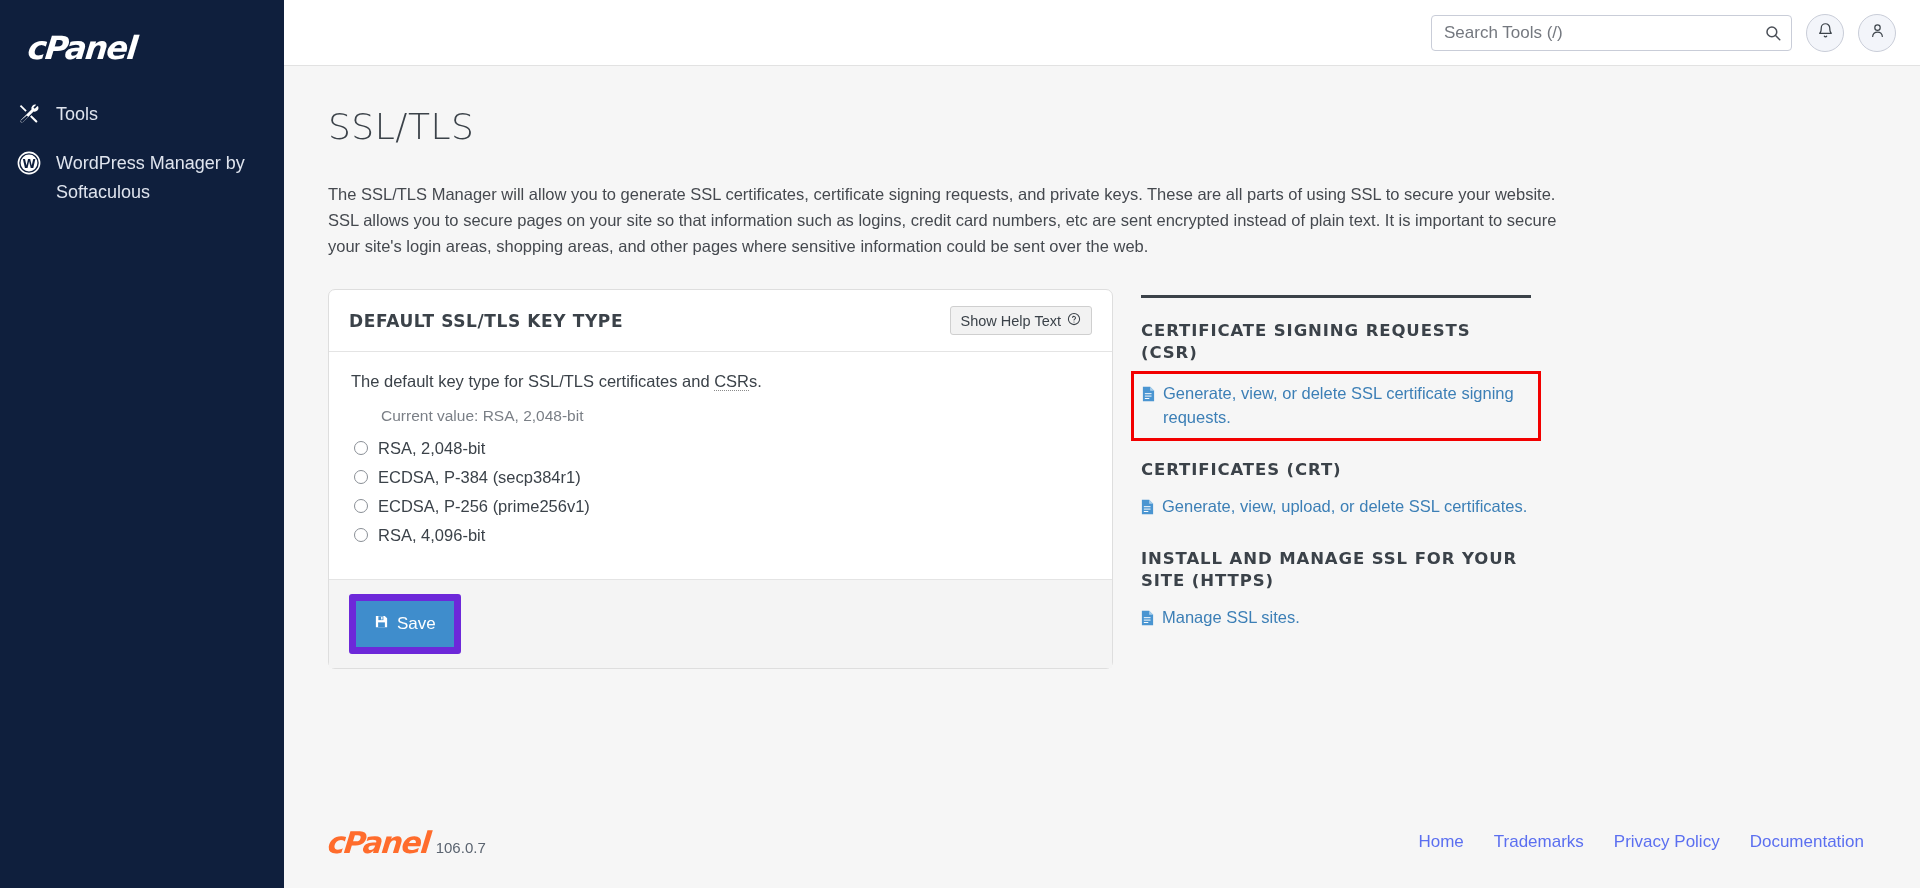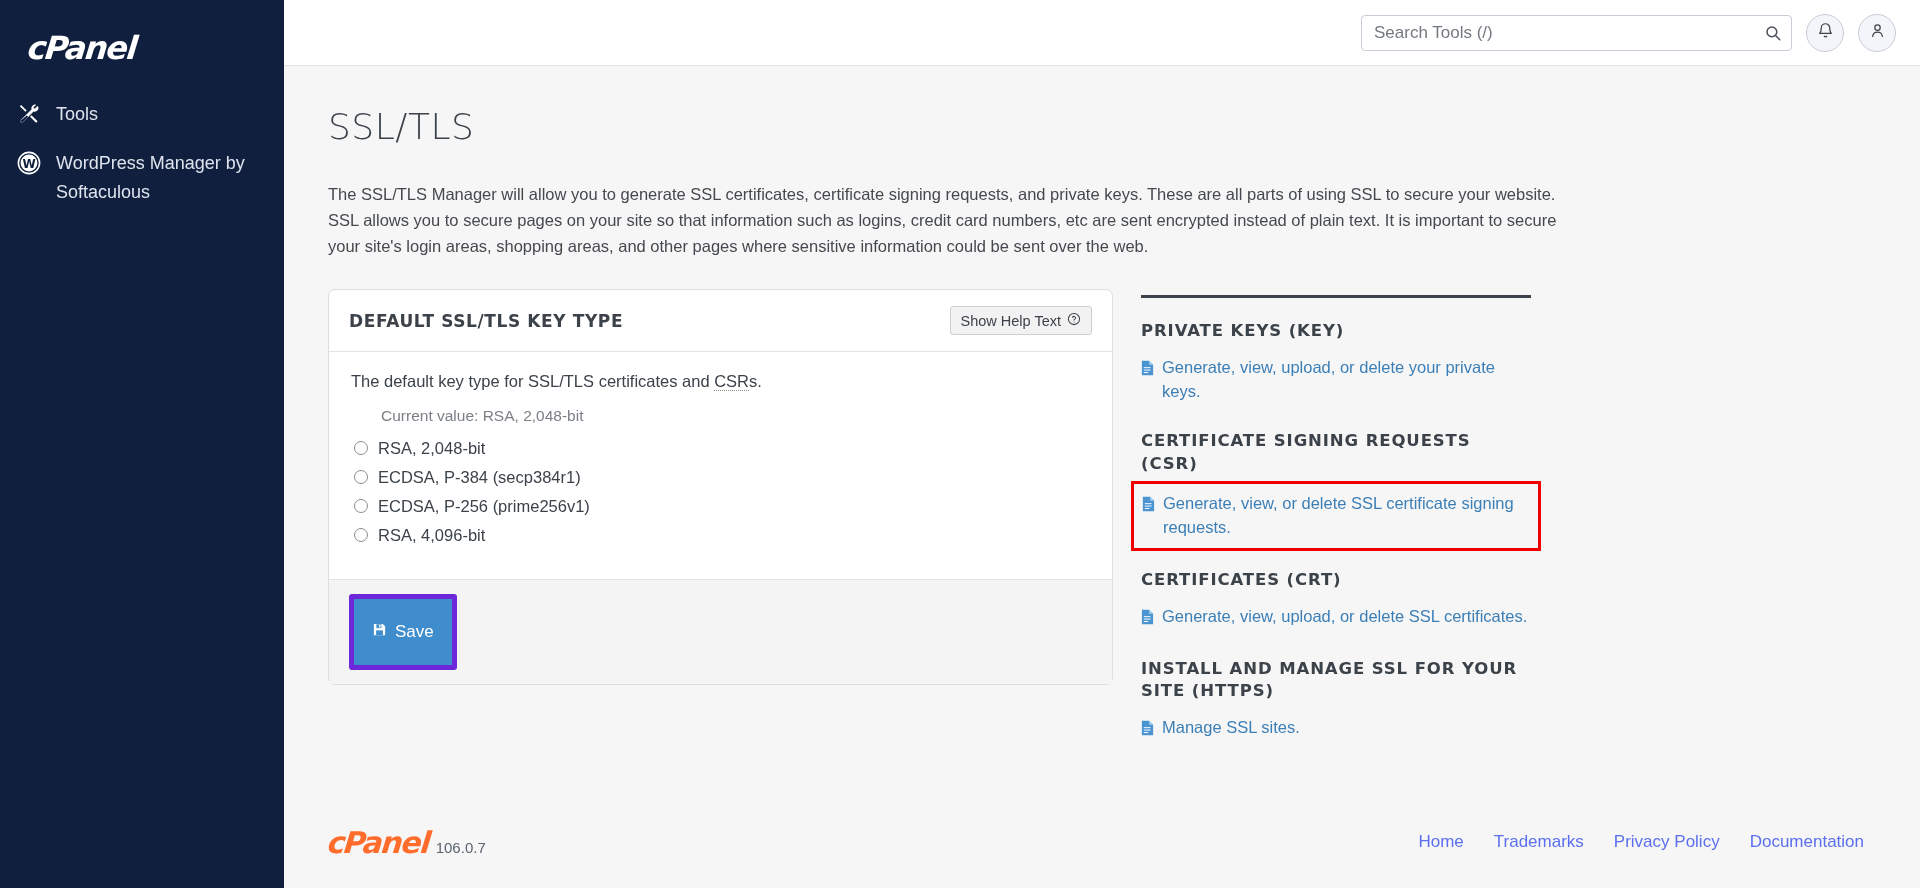--- a/index.html
+++ b/index.html
@@ -64,21 +64,21 @@
     background: #ffffff;
     border-bottom: 1px solid #e2e2e2;
     display: flex;
     align-items: center;
     justify-content: flex-end;
     padding-right: 24px;
     gap: 14px;
   }
   .search-wrap {
     position: relative;
-    width: 431px;
+    width: 361px;
     height: 36px;
   }
   .search-input {
     width: 100%; height: 36px;
     border: 1px solid #c9cdd8;
     border-radius: 4px;
     padding: 0 38px 0 12px;
     font-size: 17px;
     color: #4a4a4a;
     font-family: "Liberation Sans", sans-serif;
@@ -216,25 +216,25 @@
     margin: 2px 0 10px 30px;
   }
   .radio-list { margin-top: 4px; }
   .panel-foot {
     background: #f4f4f4;
     border-top: 1px solid #e4e4e4;
     padding: 14px 20px;
   }
   .btn-save {
     background: #3f8dcc;
-    border: 5px solid #6d28d9;
+    border: 7px solid #6d28d9;
     border-radius: 3px;
     color: #ffffff;
     font-size: 17px;
-    padding: 23px 18px;
+    padding: 13px 18px;
     display: inline-flex;
     align-items: center;
     gap: 8px;
     cursor: pointer;
     font-family: "Liberation Sans", sans-serif;
   }
 
   
   .right-rule {
     border-top: 3px solid #3b4249;
@@ -434,35 +434,20 @@
                 <span>Save</span>
               </button>
             </div>
 
           </section>
         </div>
 
         <div class="col-right">
           <div class="right-rule"></div>
 
-          <div>
-            <div class="sec-title">PRIVATE KEYS (KEY)</div>
-            <a class="sec-link">
-              <span class="doc-icon">
-                <svg width="13" height="16" viewBox="0 0 16 20">
-                  <path d="M1 1h9l5 5v13H1z" fill="#4a95d1"></path>
-                  <path d="M10 1l5 5h-5z" fill="#a9cfeb"></path>
-                  <rect x="3.4" y="9" width="8.4" height="1.2" fill="#ffffff"></rect>
-                  <rect x="3.4" y="12" width="8.4" height="1.2" fill="#ffffff"></rect>
-                  <rect x="3.4" y="15" width="5.6" height="1.2" fill="#ffffff"></rect>
-                </svg>
-              </span>
-              <span>Generate, view, upload, or delete your private keys.</span>
-            </a>
-          </div>
 
           <div>
             <div class="sec-title">CERTIFICATE SIGNING REQUESTS (CSR)</div>
             <div class="highlight-box">
               <a class="sec-link">
                 <span class="doc-icon">
                   <svg width="13" height="16" viewBox="0 0 16 20">
                     <path d="M1 1h9l5 5v13H1z" fill="#4a95d1"></path>
                     <path d="M10 1l5 5h-5z" fill="#a9cfeb"></path>
                     <rect x="3.4" y="9" width="8.4" height="1.2" fill="#ffffff"></rect>

